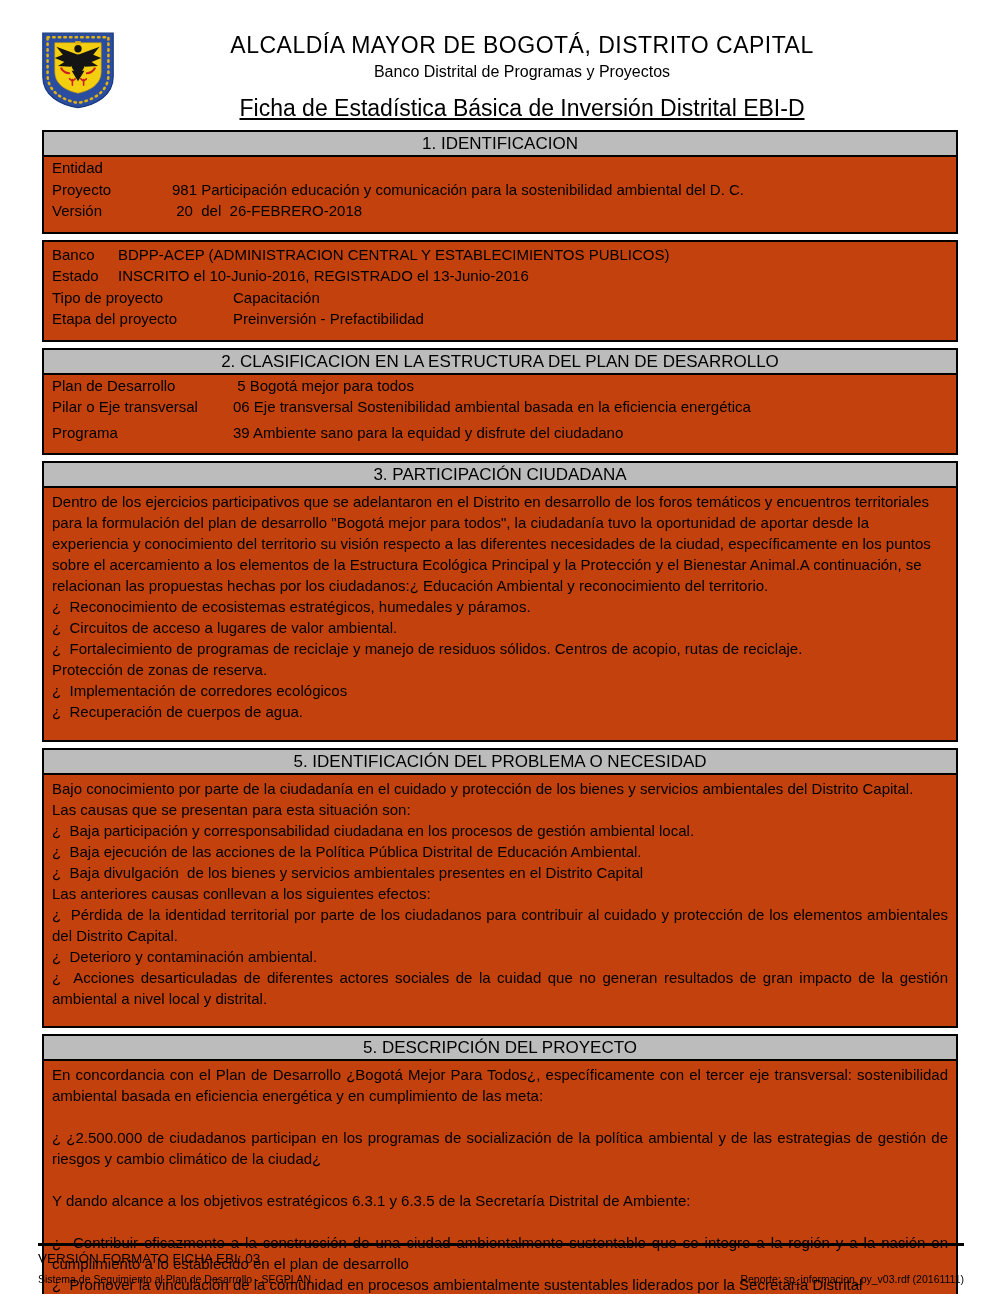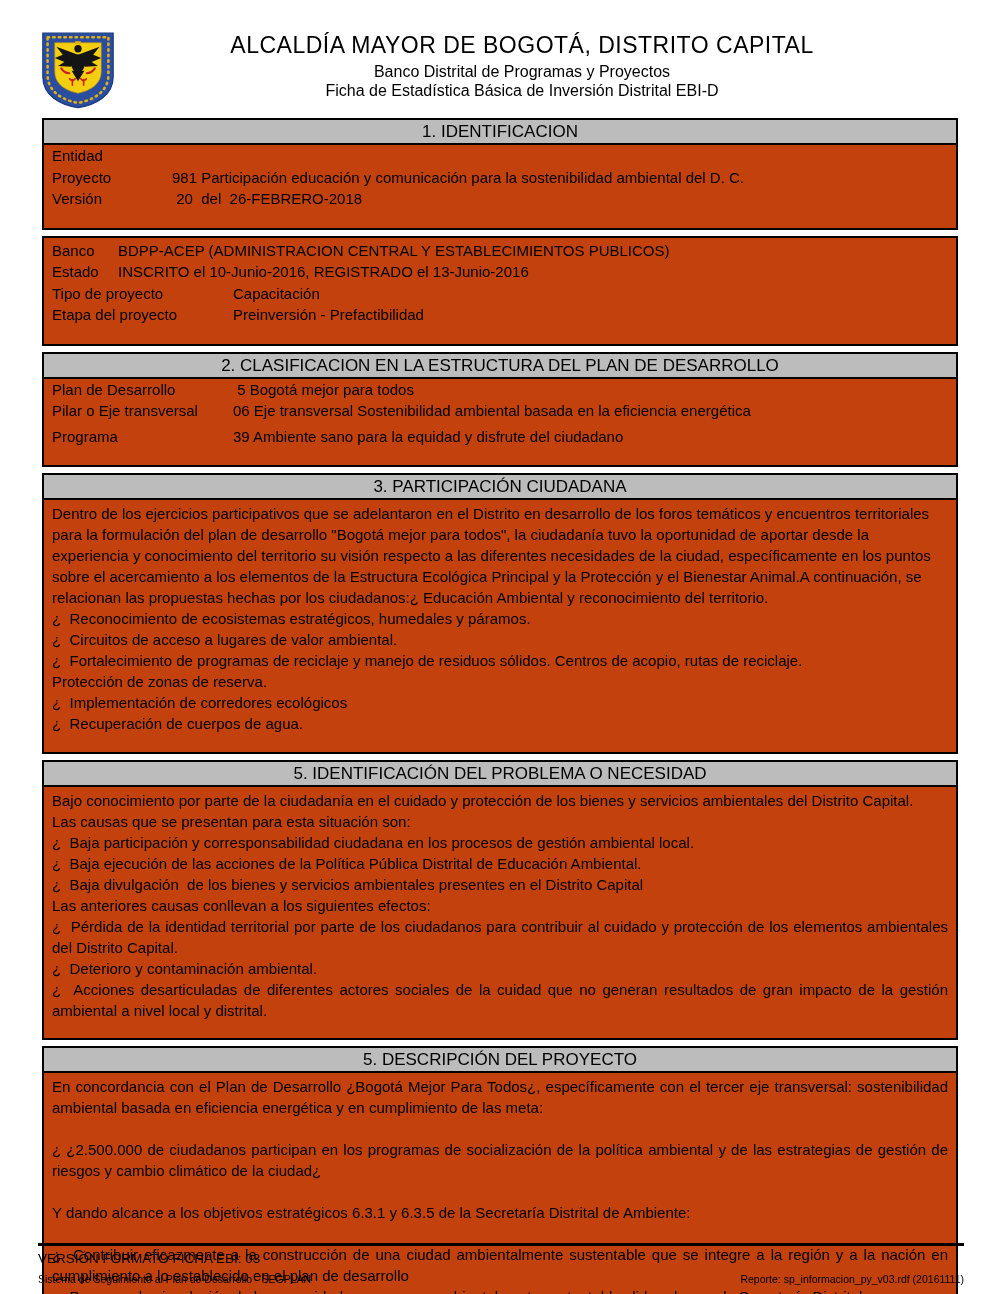--- a/index.html
+++ b/index.html
@@ -10,31 +10,31 @@
     color: #000; position: relative; overflow: hidden;
   }
   .page { padding: 28px 42px 0 42px; }
 
   
   .doc-header { display: flex; align-items: flex-start; margin-bottom: 8px; gap: 28px; }
   .logo { width: 80px; height: 80px; margin: 2px 0 0 -4px; flex: 0 0 auto; }
   .titles { flex: 1; text-align: center; padding-right: 60px; }
   .t1 { font-size: 23px; letter-spacing: 0.5px; margin-top: 4px; }
   .t2 { font-size: 16px; margin-top: 4px; }
-  .t3 { font-size: 16px; margin-top: 1px; }
+  .t3 { font-size: 23px; margin-top: 14px; text-decoration: underline; }
 
   
   .box { border: 2px solid #000; margin-bottom: 6px; background: #c2410c; }
   .bar {
     background: #bcbcbc; border-bottom: 2px solid #000;
     text-align: center; font-size: 17px; line-height: 21px; padding: 1px 0;
   }
   .row { display: flex; padding: 0 8px; font-size: 15px; line-height: 21.5px; }
   .row:first-child { padding-top: 2px; }
-  .row:last-child { padding-bottom: 18px; }
+  .row:last-child { padding-bottom: 10px; }
   .lbl { flex: 0 0 120px; }
   .lbl-sm { flex: 0 0 66px; }
   .lbl-lg { flex: 0 0 181px; }
   .val { flex: 1; white-space: pre-wrap; }
 
   .text {
     font-size: 15px; line-height: 21px; padding: 3px 8px 4px 8px;
     white-space: pre-wrap;
   }
   .justify { text-align: justify; }

